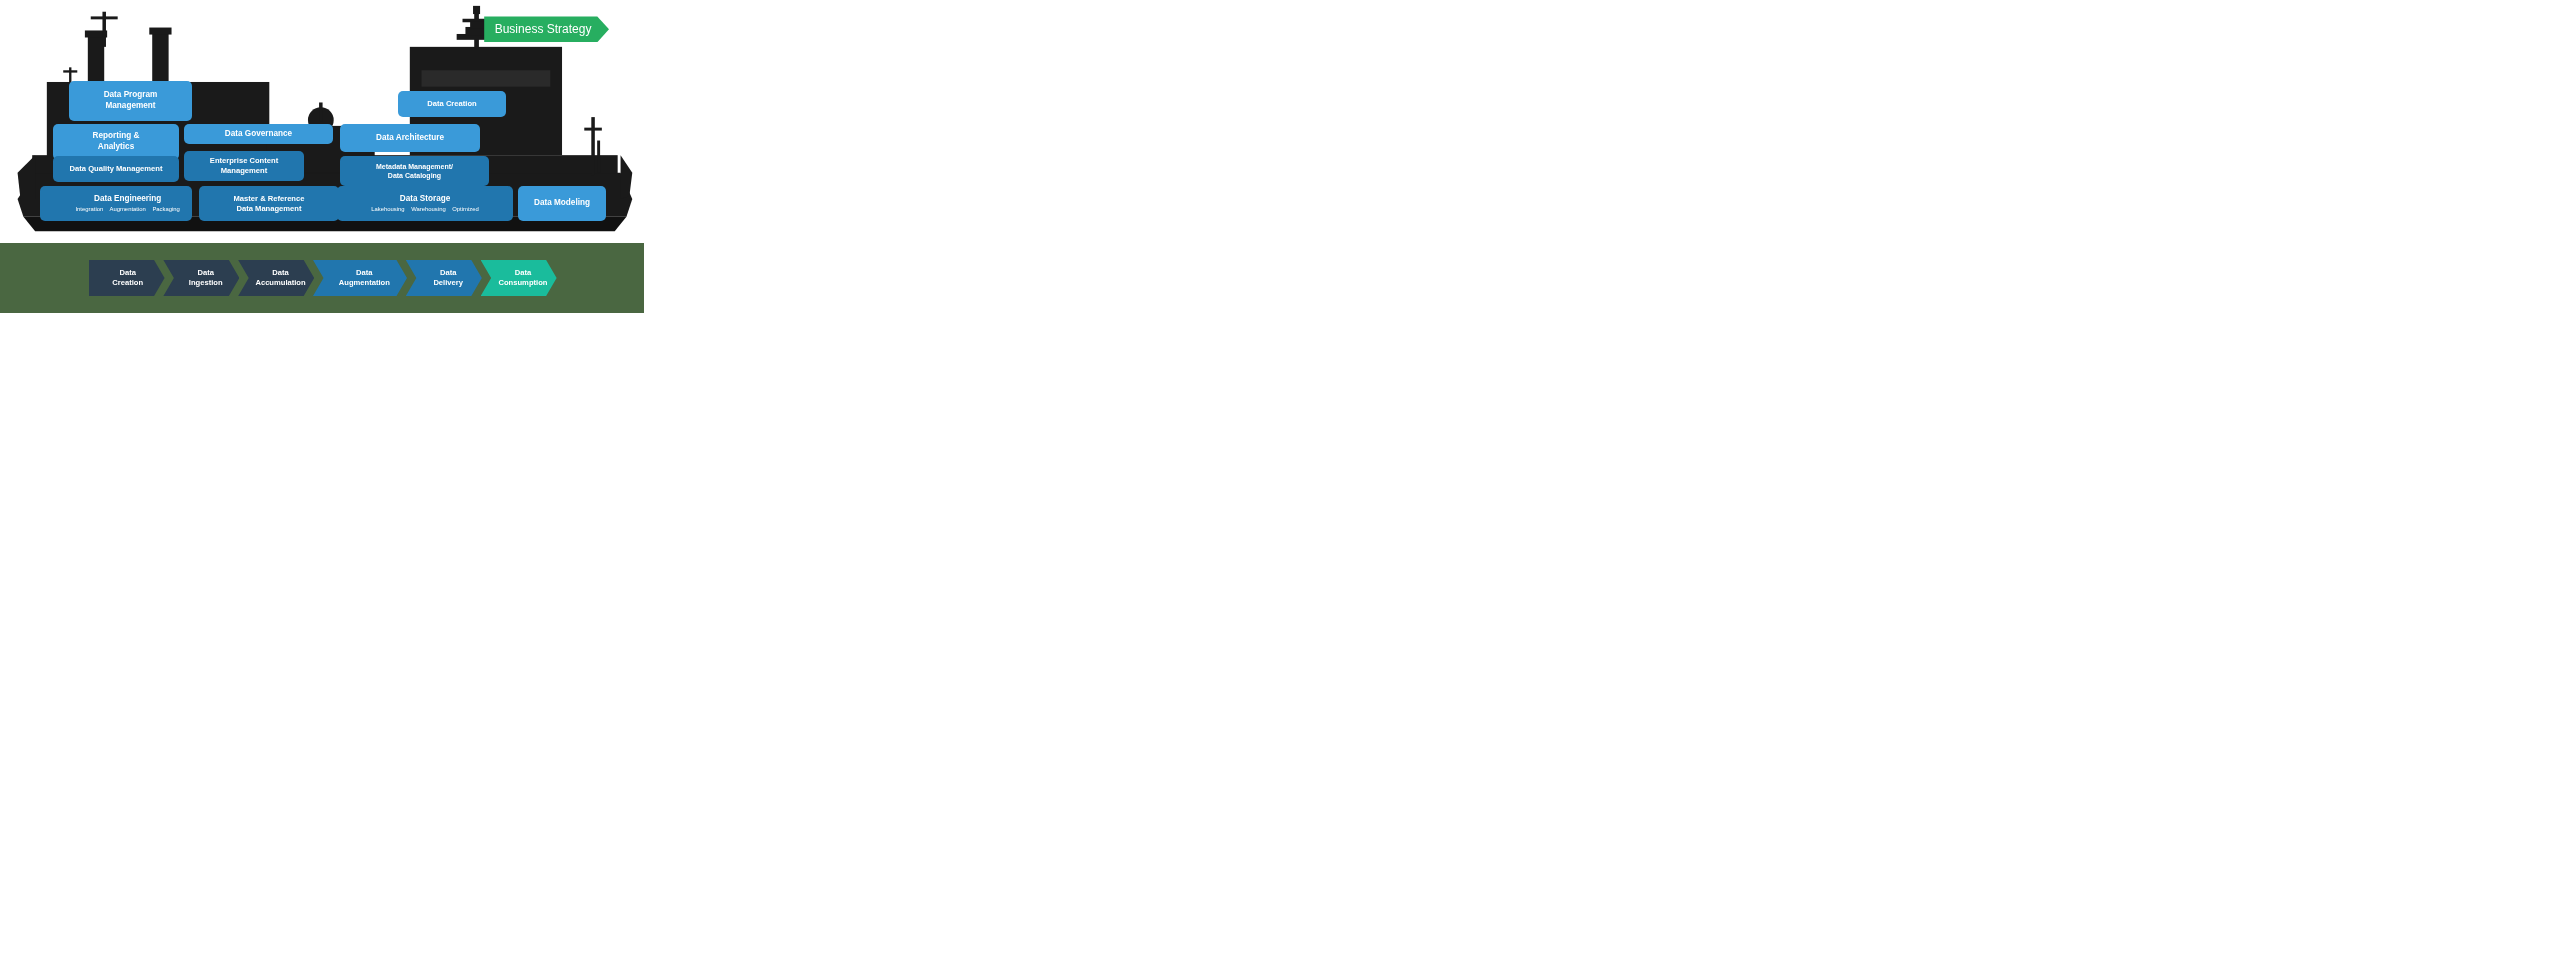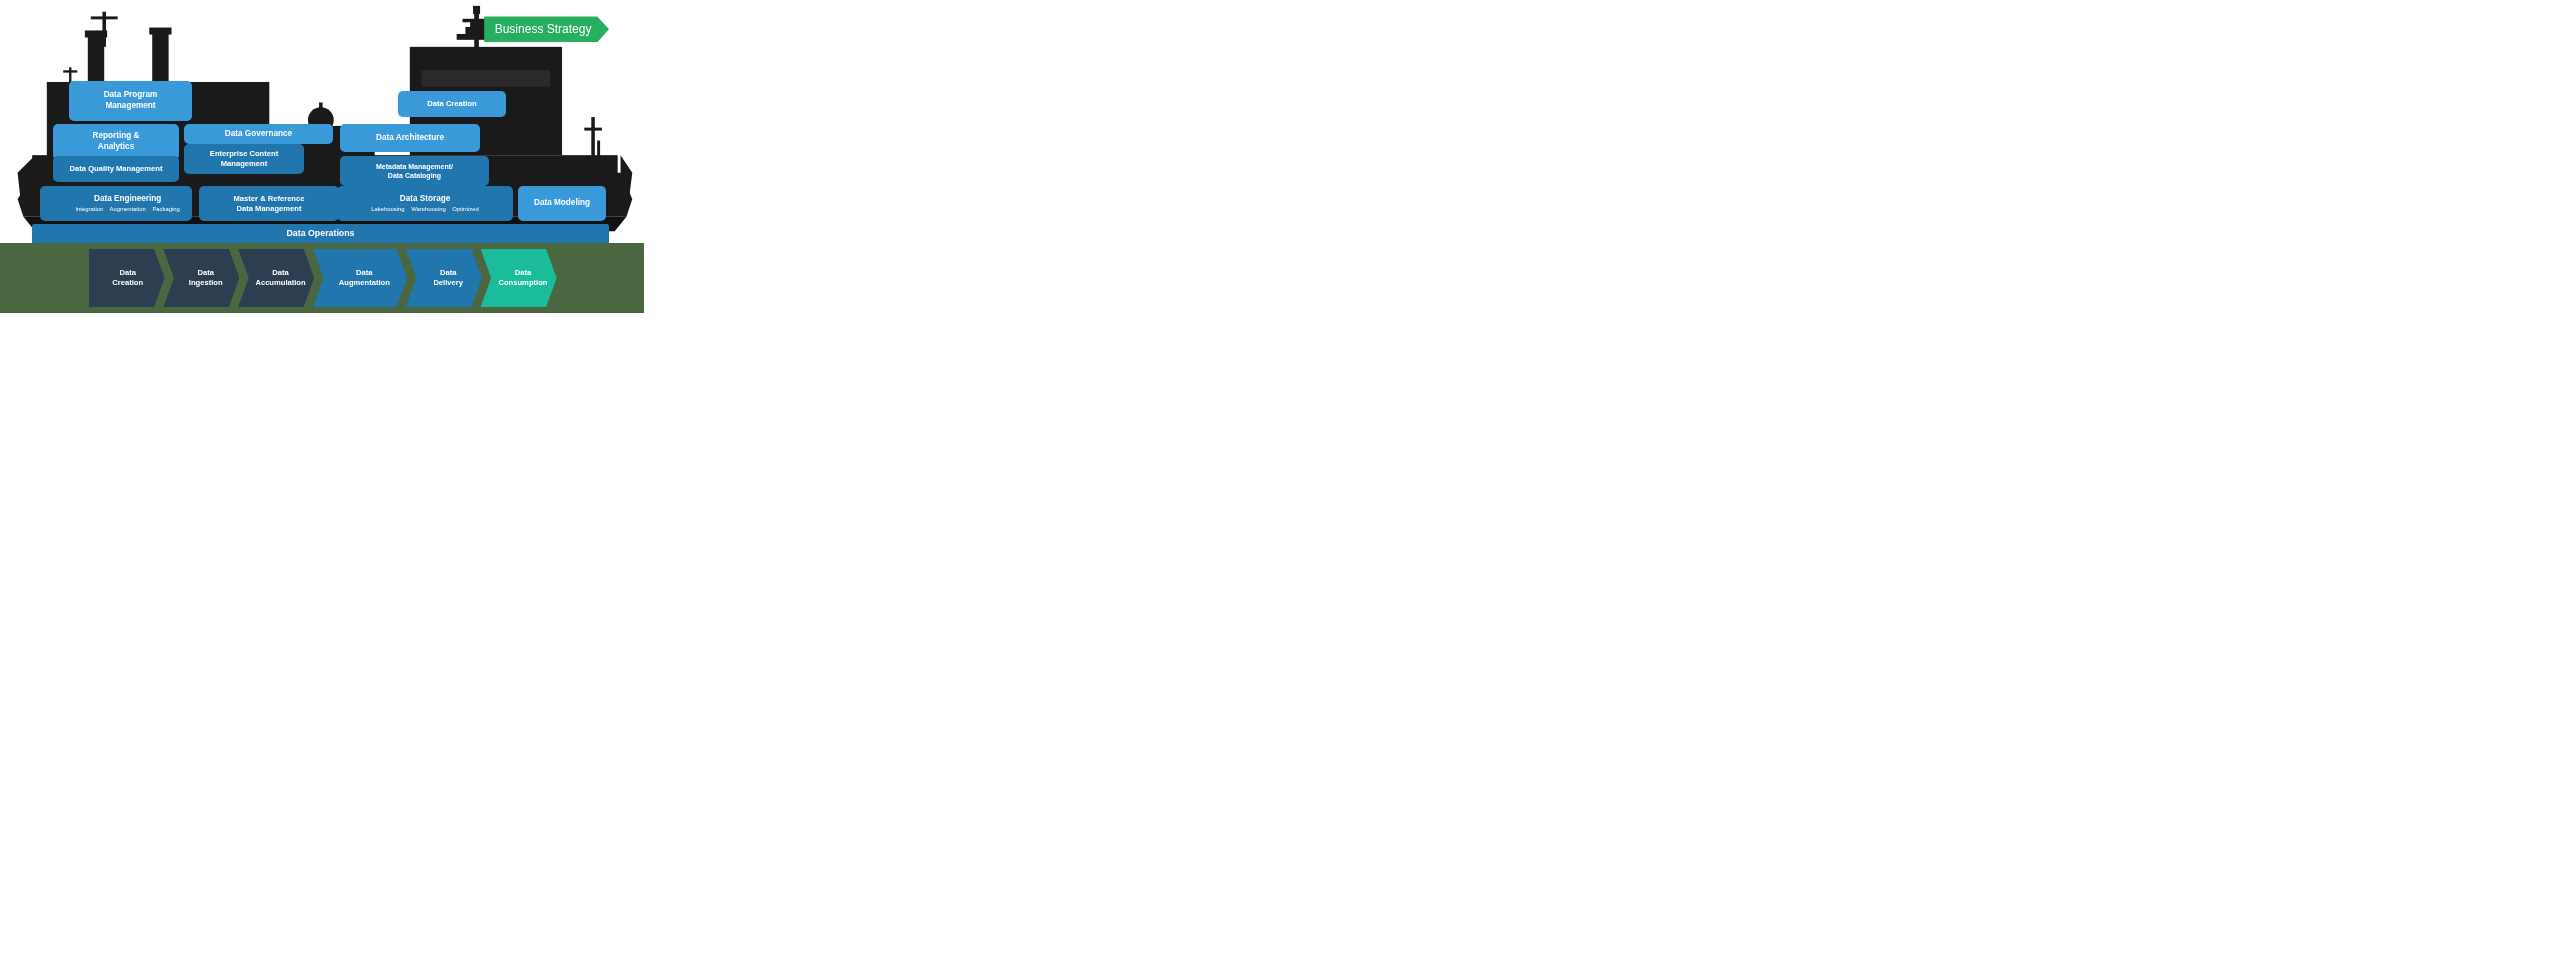--- a/index.html
+++ b/index.html
@@ -85,21 +85,21 @@
     .chevron-item {
       position: relative;
       display: flex;
       align-items: center;
       justify-content: center;
       text-align: center;
       color: #fff;
       font-size: 7.6px;
       font-weight: 600;
       line-height: 1.3;
-      height: 58px;
+      height: 36px;
       min-width: 76px;
       padding: 0 5.9px 0 14.6px;
       clip-path: polygon(0 0, calc(100% - 10.5px) 0, 100% 50%, calc(100% - 10.5px) 100%, 0 100%, 10.5px 50%);
       margin-right: -1.2px;
     }
 
     .chevron-item:first-child {
       clip-path: polygon(0 0, calc(100% - 10.5px) 0, 100% 50%, calc(100% - 10.5px) 100%, 0 100%);
       padding-left: 8.2px;
     }
@@ -183,21 +183,21 @@
     </div>
 
     <div class="blue-box light" style="left:340px; top:124px; width:140px; height:28px; font-size:8.2px;">
       Data Architecture
     </div>
 
     <div class="blue-box" style="left:53px; top:156px; width:126px; height:26px;">
       Data Quality Management
     </div>
 
-    <div class="blue-box" style="left:184px; top:144px; width:120px; height:30px;">
+    <div class="blue-box" style="left:184px; top:151px; width:120px; height:30px;">
       Enterprise Content<br>Management
     </div>
 
     <div class="blue-box" style="left:340px; top:156px; width:149px; height:30px; font-size:7px;">
       Metadata Management/<br>Data Cataloging
     </div>
 
     <div class="blue-box" style="left:40px; top:186px; width:152px; height:35px; flex-direction:column;padding-left:28px;">
       <span style="font-size:8.2px; font-weight:700;">Data Engineering</span>
       <span style="font-size:5.9px; font-weight:400; margin-top:1.2px;">Integration &nbsp;&nbsp; Augmentation &nbsp;&nbsp; Packaging</span>
@@ -209,23 +209,20 @@
 
     <div class="blue-box" style="left:337px; top:186px; width:176px; height:35px; flex-direction:column;">
       <span style="font-size:8.2px; font-weight:700;">Data Storage</span>
       <span style="font-size:5.9px; font-weight:400; margin-top:1.2px;">Lakehousing &nbsp;&nbsp; Warehousing &nbsp;&nbsp; Optimized</span>
     </div>
 
     <div class="blue-box light" style="left:518px; top:186px; width:88px; height:35px; font-size:8.2px;">
       Data Modeling
     </div>
 
-    <div class="blue-box ops" style="left:32px; top:224px; width:577px; height:20px; border-radius:2.3px; font-size:8.8px;">
-      Data Operations
-    </div>
 
   </div>
 </div>
 
 <div class="chevron-strip">
   <div class="chevron-item ch-dark">Data<br>Creation</div>
   <div class="chevron-item ch-dark">Data<br>Ingestion</div>
   <div class="chevron-item ch-dark">Data<br>Accumulation</div>
   <div class="chevron-item ch-blue" style="min-width:94px;">Data<br>Augmentation</div>
   <div class="chevron-item ch-blue">Data<br>Delivery</div>

